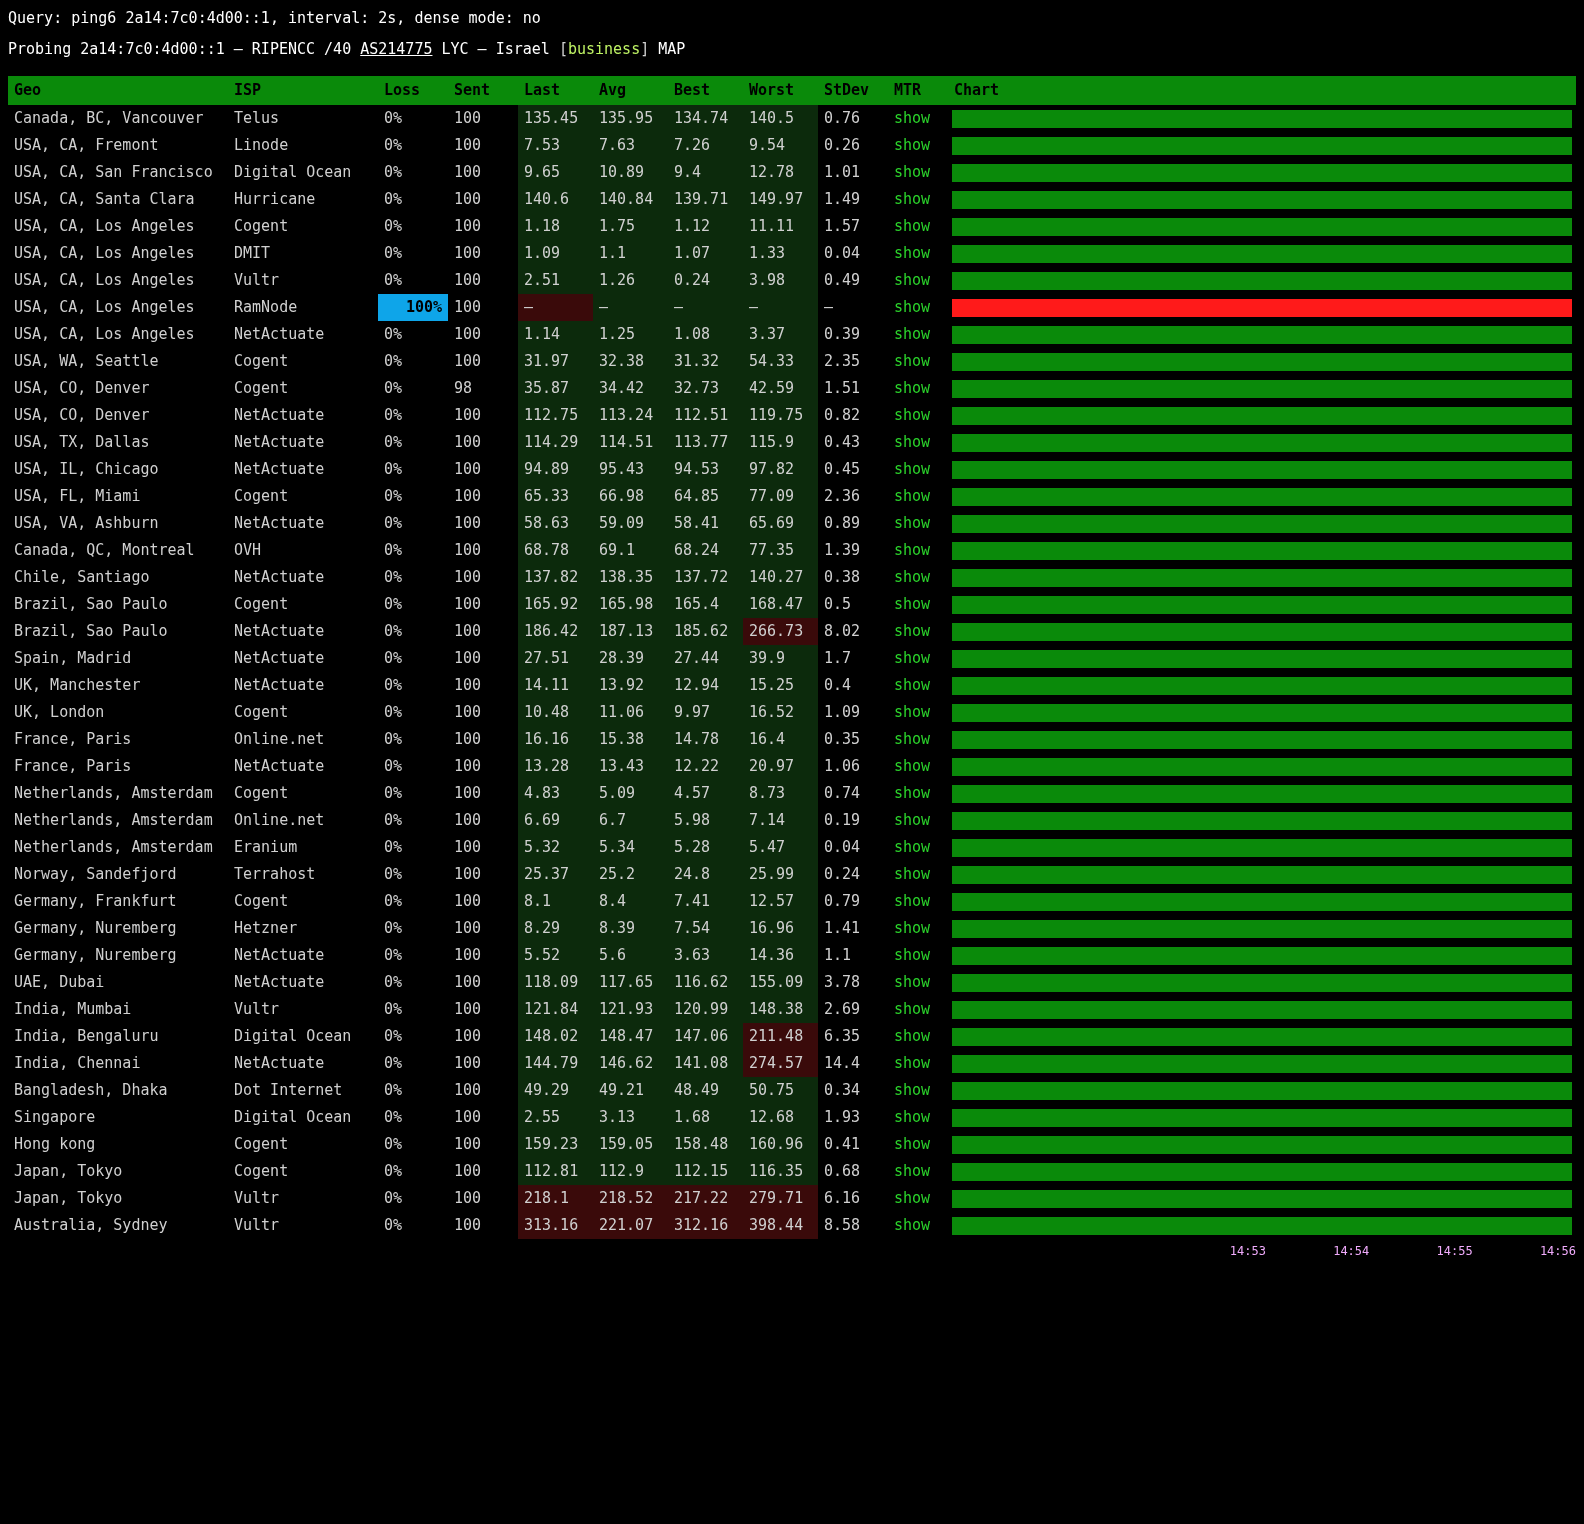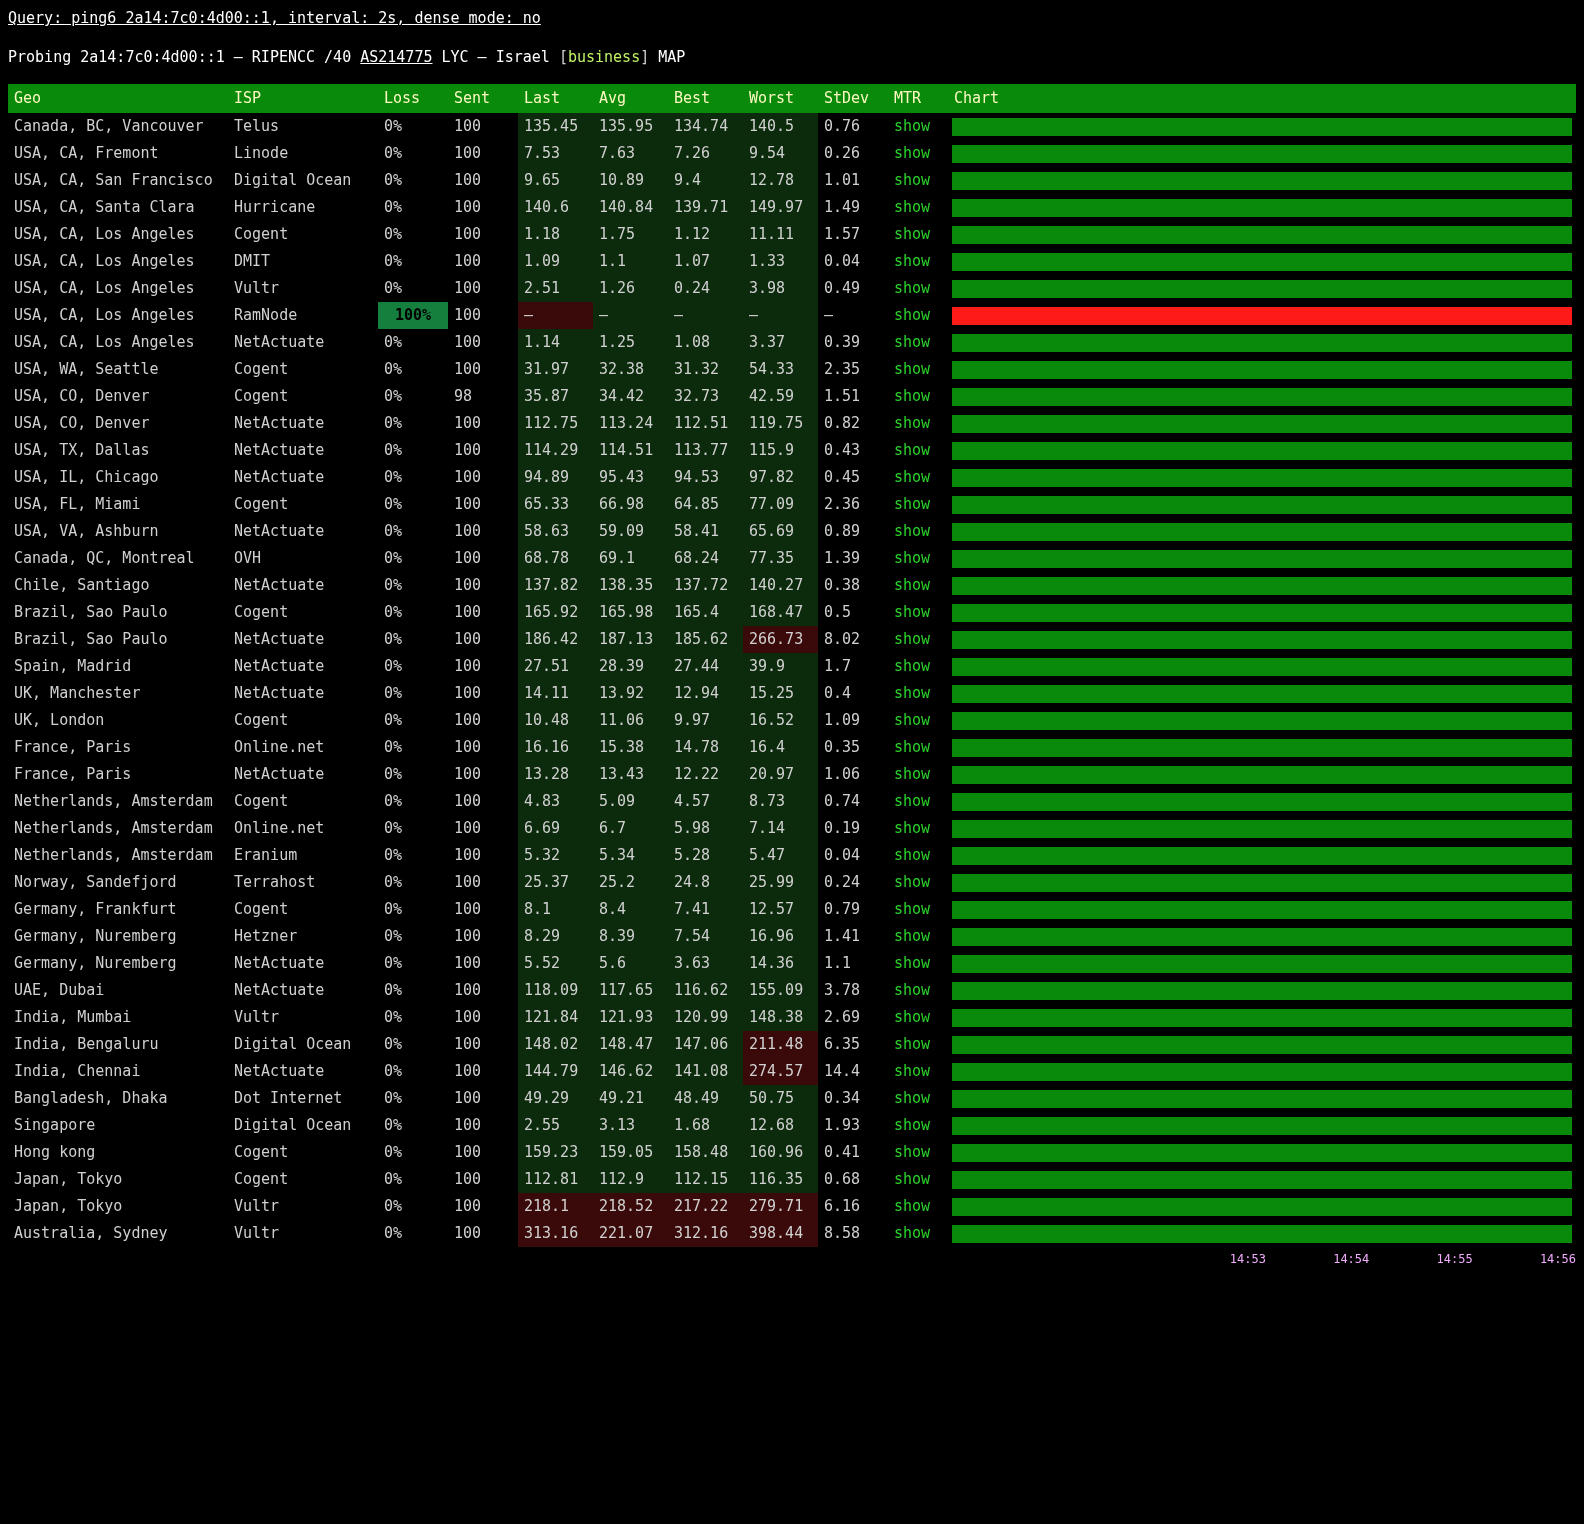--- a/index.html
+++ b/index.html
@@ -5,53 +5,53 @@
   * { margin: 0; padding: 0; box-sizing: border-box; }
   body {
     background: #000;
     color: #fff;
     font-family: "Menlo", "Consolas", monospace;
     font-size: 15px;
     line-height: 1.4;
     padding: 8px;
     width: 1584px;
   }
-  .query-line { margin-bottom: 18px; text-decoration: underline; }
+  .query-line { margin-bottom: 10px; }
   .probe-line { margin-bottom: 16px; }
   .probe-line .asn { text-decoration: underline; cursor: pointer; }
   .probe-line .biz { color: #bef264; }
   .probe-line .map { cursor: pointer; margin-top: 28px; }
   table { border-collapse: collapse; width: 100%; table-layout: fixed; }
   th {
     background: #0a8a0a;
-    color: #fef9c3;
+    color: #000000;
     text-align: left;
     padding: 4px 6px;
-    font-weight: normal;
+    font-weight: bold;
   }
   td {
     padding: 3px 6px;
     color: #d0d0d0;
     white-space: nowrap;
     overflow: hidden;
   }
   col.geo   { width: 220px; }
   col.isp   { width: 150px; }
   col.loss  { width: 70px;  }
   col.sent  { width: 70px;  }
   col.last  { width: 75px;  }
   col.avg   { width: 75px;  }
   col.best  { width: 75px;  }
   col.worst { width: 75px;  }
   col.stdev { width: 70px;  }
   col.mtr   { width: 60px;  }
   col.chart { width: auto;  }
   .metric { background: #0c2a0c; }
   .metric-hot { background: #3a0a0a; }
-  .loss-hot { background: #15803d; color: #000; font-weight: bold; text-align: center; }
+  .loss-hot { background: #0ea5e9; color: #000; font-weight: bold; text-align: right; }
   .show-link { color: #2bd42b; cursor: pointer; }
   .chart-cell { padding: 2px 4px; }
   .mini-chart {
     height: 18px;
     background: #0a8a0a;
     position: relative;
   }
   .mini-chart.fail { background: #ff1a1a; }
   .timestamps {
     color: #f0abfc;

